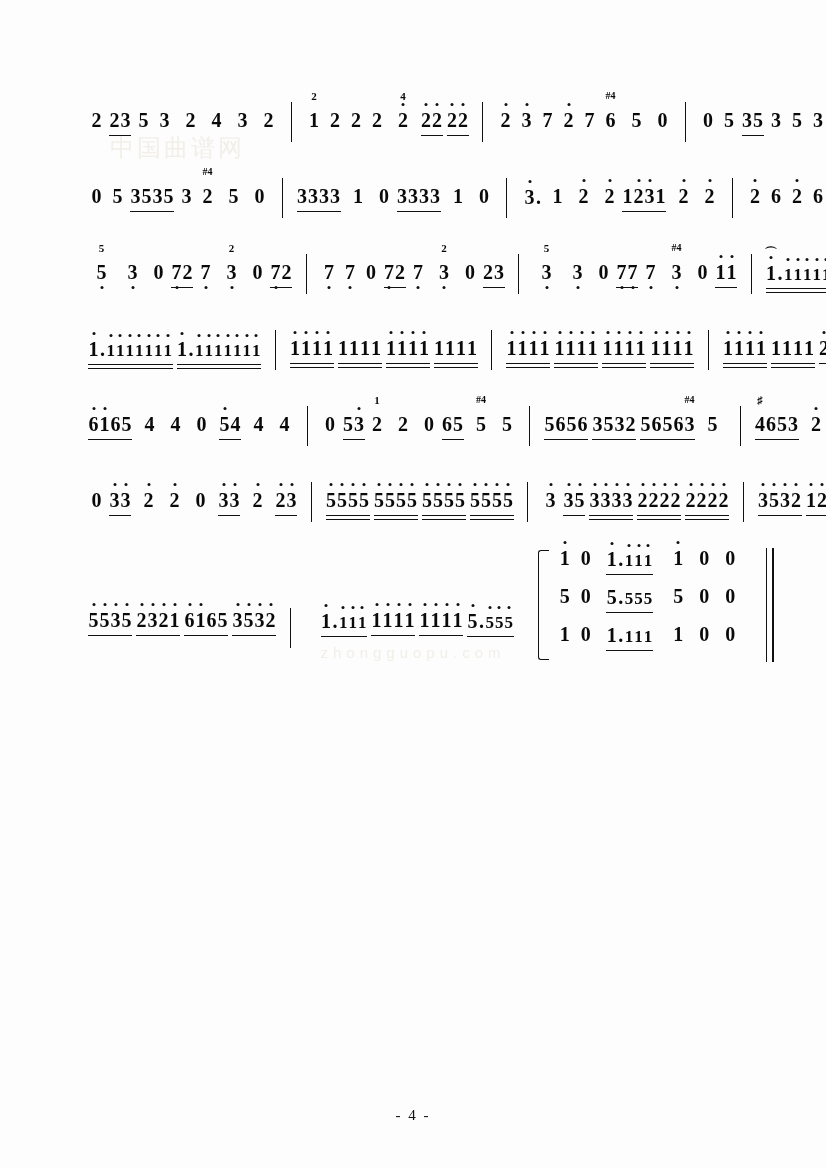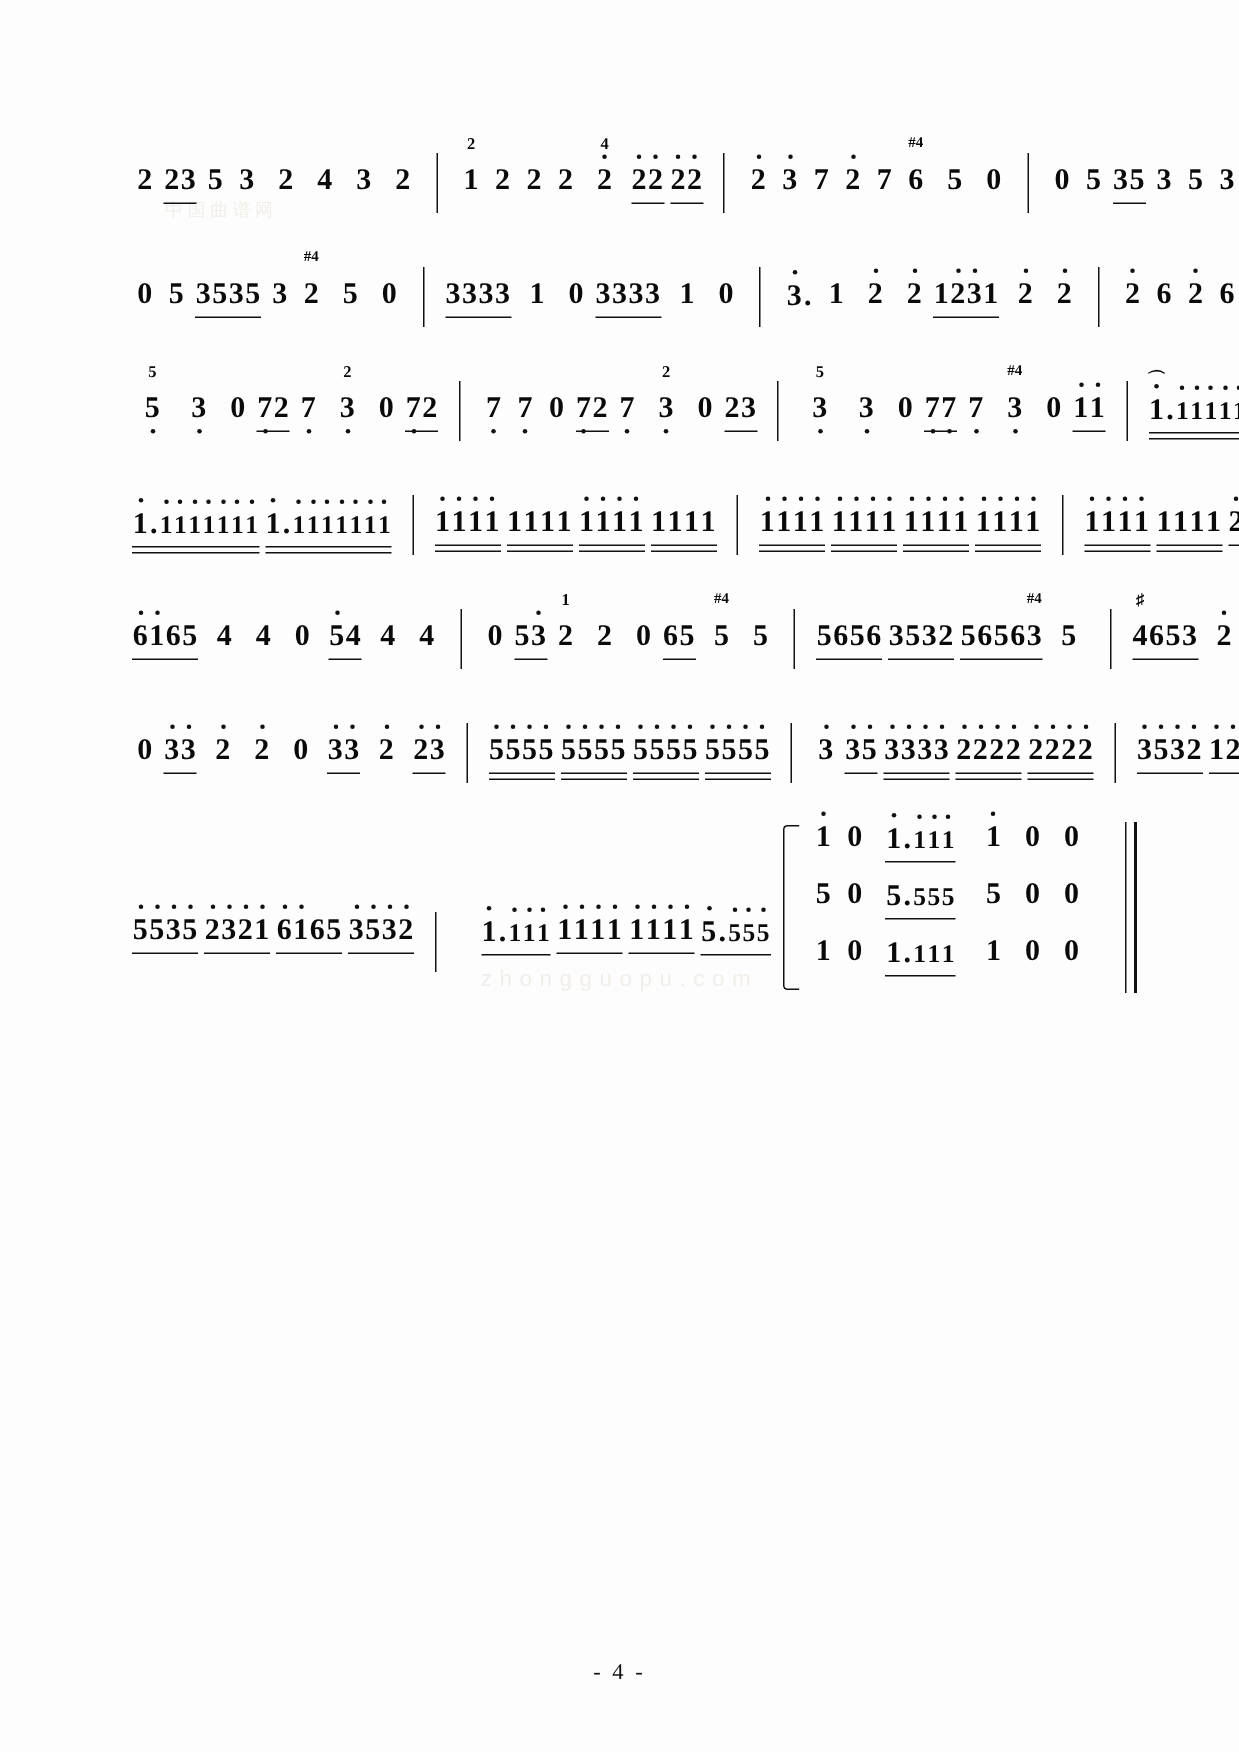--- a/index.html
+++ b/index.html
@@ -41,21 +41,21 @@
     font-size: 15px;
     letter-spacing: 5px;
     color: #f2eee8;
     margin-top: 4px;
   }
   .watermark-top {
     position: absolute;
     left: 110px;
     top: 132px;
     font-family: "Liberation Sans", sans-serif;
-    font-size: 12px;
+    font-size: 24px;
     letter-spacing: 3px;
     color: #f2efe9;
     user-select: none;
     pointer-events: none;
   }
 
   .score {
     position: absolute;
     left: 86px;
     top: 92px;
@@ -159,21 +159,21 @@
     transform: translateX(-50%);
     font-size: 13px;
     line-height: 8px;
   }
 
   
   .system-group {
     position: relative;
     display: inline-block;
     vertical-align: top;
-    margin-left: 2px;
+    margin-left: 18px;
     padding-left: 16px;
   }
   .system-group .brace {
     position: absolute;
     left: 0;
     top: 2px;
     bottom: 2px;
     width: 10px;
     border-left: 1.5px solid #111;
     border-top: 1.5px solid #111;

